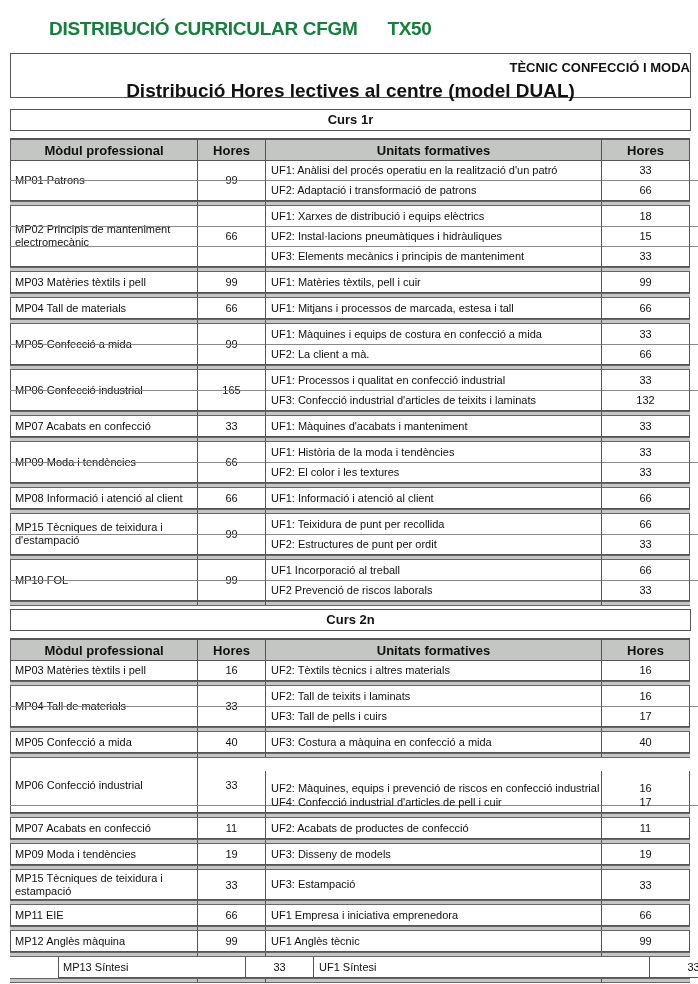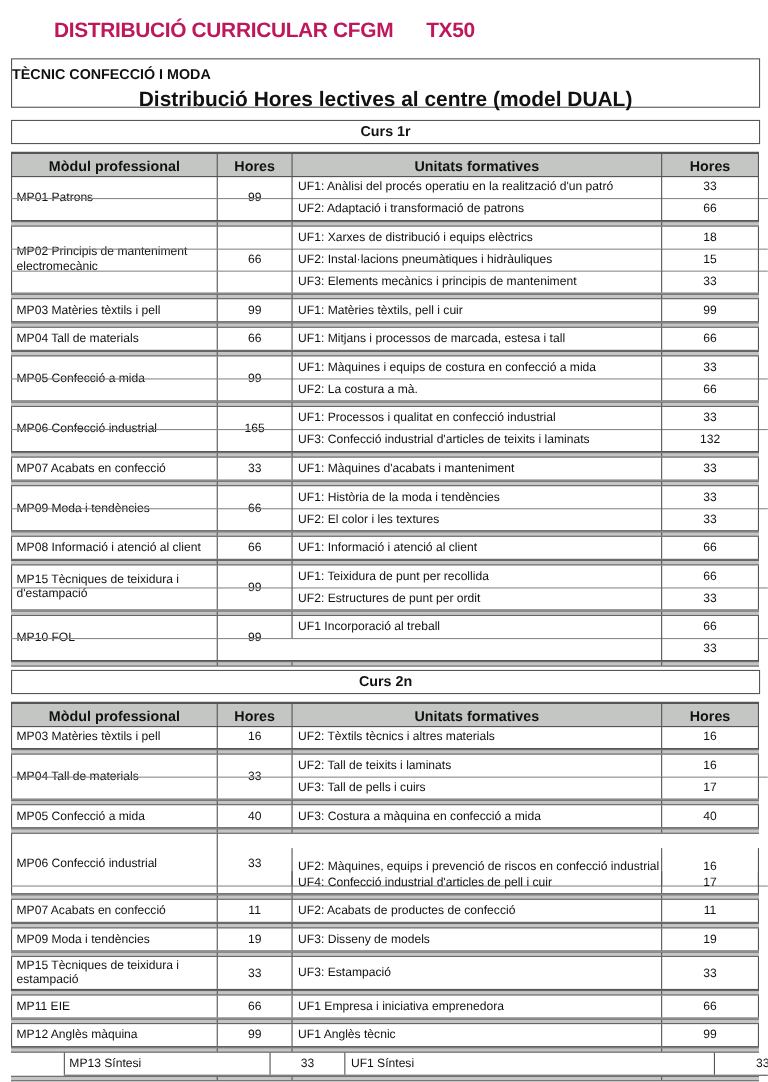--- a/index.html
+++ b/index.html
@@ -1,22 +1,22 @@
 <!DOCTYPE html>
 <html><head>
 <meta charset="utf-8">
 <style>
   html, body { margin:0; padding:0; background:#ffffff; }
   body { width:698px; height:984px; position:relative; overflow:hidden;
          font-family:"Liberation Sans", sans-serif; color:#111; }
   .doc-title { position:absolute; left:49px; top:18px; font-size:19px; font-weight:bold;
-               letter-spacing:-0.3px; white-space:pre; color:#be185d; }
+               letter-spacing:-0.3px; white-space:pre; color:#15803d; }
   .boxed { position:absolute; left:10px; width:679px; border:1px solid #555; background:#fff; }
   .hdr-box { top:53px; height:43px; }
-  .hdr-box .l1 { position:absolute; left:0; right:0; top:6px; text-align:left; font-size:13px; font-weight:bold; }
+  .hdr-box .l1 { position:absolute; left:0; right:0; top:6px; text-align:right; font-size:13px; font-weight:bold; }
   .hdr-box .l2 { position:absolute; left:0; right:0; top:26px; text-align:center; font-size:19px; font-weight:bold; }
   .curs-box { height:20px; }
   .curs-box span { display:block; text-align:center; font-size:13px; font-weight:bold; line-height:20px; }
 
   .tbl { position:absolute; left:10px; width:680px; }
   .tbl .row { position:absolute; left:0; width:680px; }
   .cell { position:absolute; top:0; bottom:0; box-sizing:border-box; display:flex; align-items:center;
           font-size:11px; border-left:1px solid #555; }
   .c1 { left:0; width:187px; padding-left:4px; }
   .c2 { left:187px; width:68px; justify-content:center; }
@@ -180,21 +180,21 @@
         <div class="uf notlast" style="top: 0px; height: 20px;">
           <div class="cell c3 wrap">
             <span>UF1: Màquines i equips de costura en confecció a mida</span>
           </div>
           <div class="cell c4">
             <span>33</span>
           </div>
         </div>
         <div class="uf" style="top: 20px; height: 20px;">
           <div class="cell c3 wrap">
-            <span>UF2: La costura a mà.</span>
+            <span>UF2: La client a mà.</span>
           </div>
           <div class="cell c4">
             <span>66</span>
           </div>
         </div>
       </div>
       <div class="sep" style="top: 227px;">
         <div class="v" style="left: 187px;"></div>
         <div class="v" style="left: 255px;"></div>
         <div class="v" style="left: 591px;"></div>
@@ -337,20 +337,23 @@
         </div>
         <div class="uf notlast" style="top: 0px; height: 20px; text-align: right;">
           <div class="cell c3 wrap">
             <span>UF1 Incorporació al treball</span>
           </div>
           <div class="cell c4">
             <span>66</span>
           </div>
         </div>
         <div class="uf" style="top: 20px; height: 20px;">
+          <div class="cell c3 wrap">
+            <span>UF2 Prevenció de riscos laborals</span>
+          </div>
           <div class="cell c4">
             <span>33</span>
           </div>
         </div>
       </div>
       <div class="sep" style="top: 463px;">
         <div class="v" style="left: 187px;"></div>
         <div class="v" style="left: 255px;"></div>
         <div class="v" style="left: 591px;"></div>
       </div>

